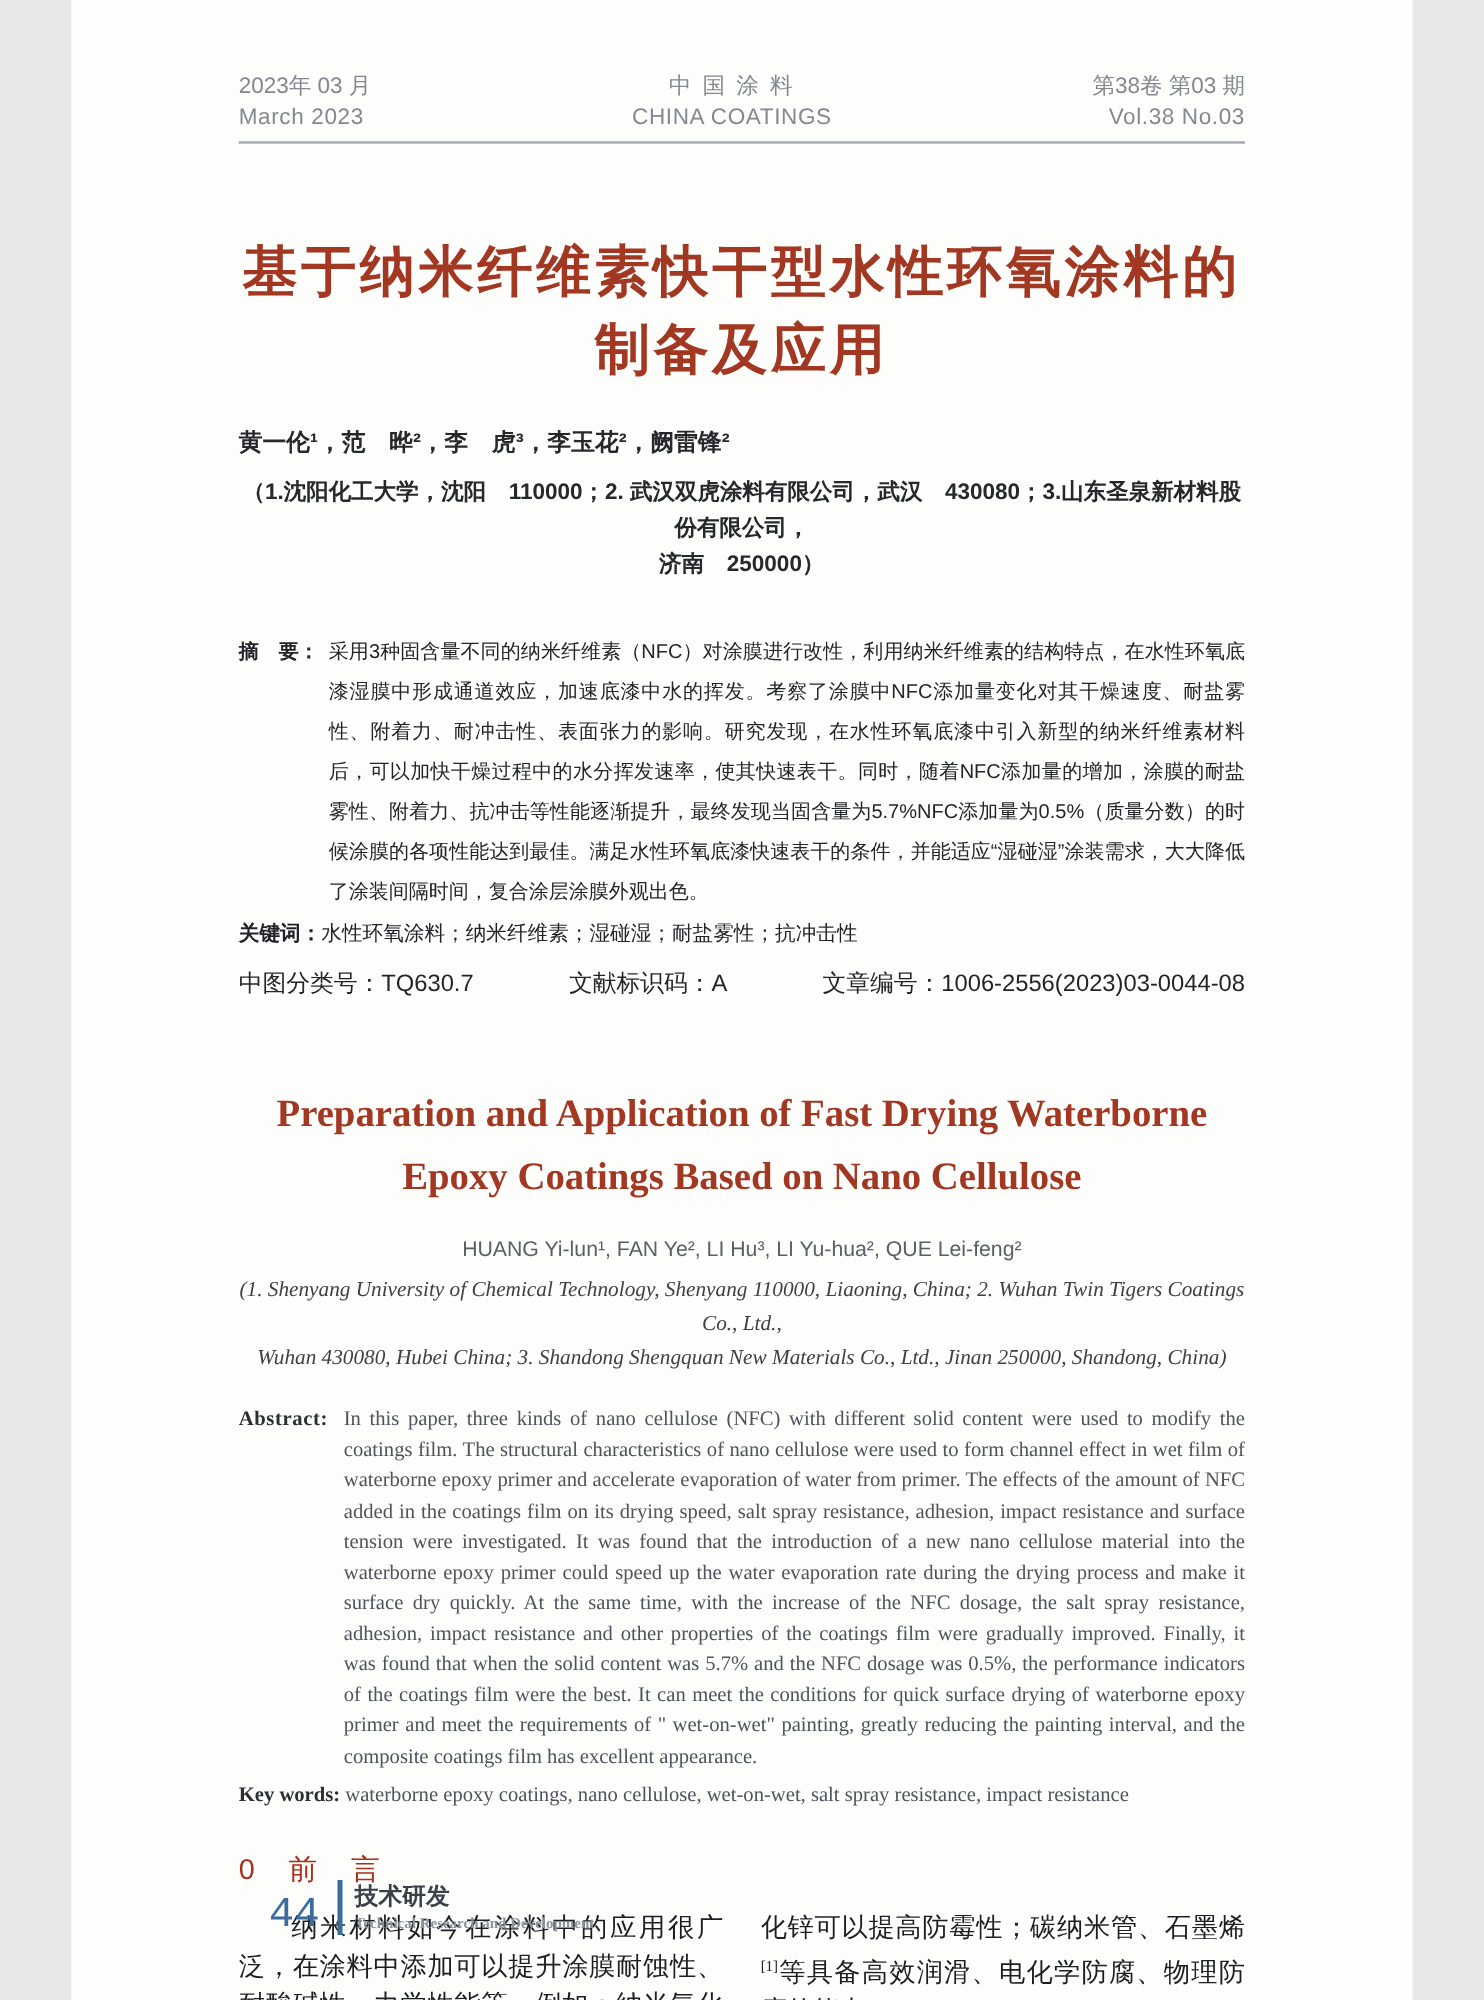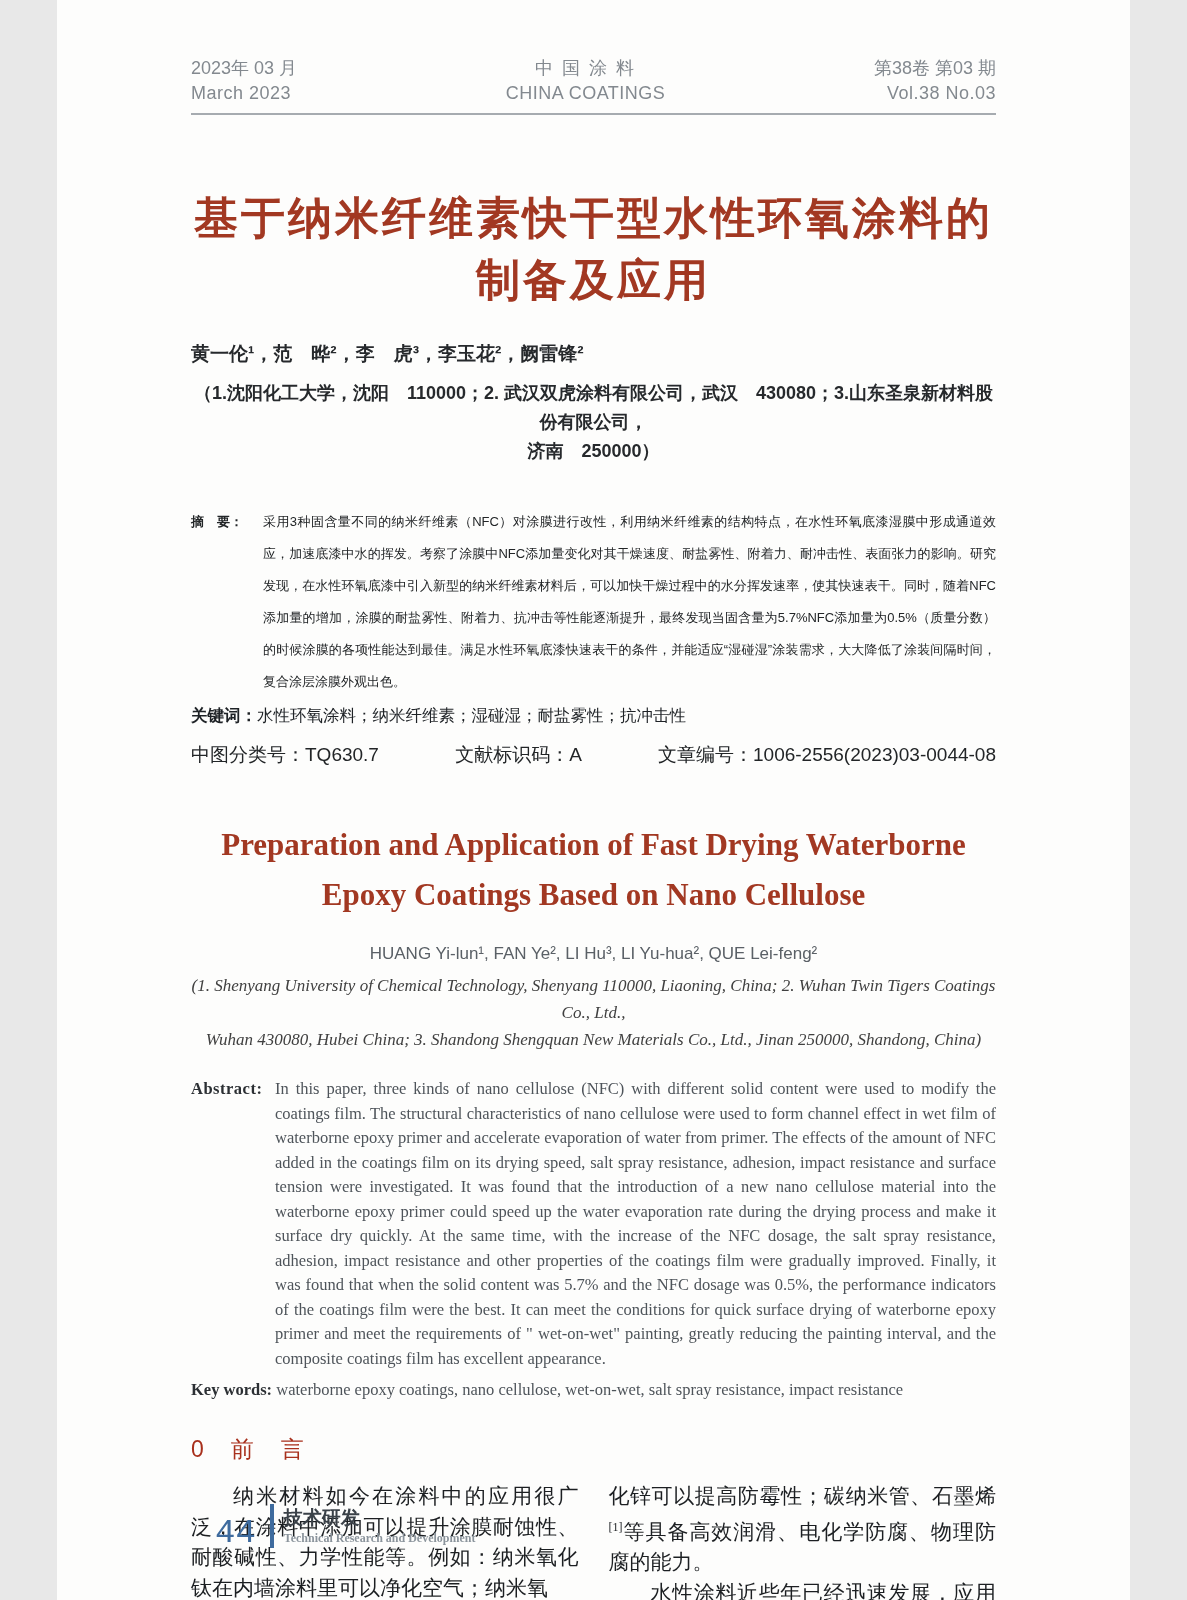--- a/index.html
+++ b/index.html
@@ -34,35 +34,35 @@
     font-size: 44px; line-height: 62px; letter-spacing: 3px;
   }
 
   
   .authors-cn { margin-top: 30px; text-align: left; font-size: 19px; font-weight: 700; color: #26292c; }
   .affil-cn { margin-top: 12px; text-align: center; font-size: 18px; font-weight: 600; line-height: 29px; color: #26292c; }
 
   
   .abs-cn {
     margin-top: 40px; position: relative; padding-left: 72px;
-    font-size: 13px; line-height: 32px; text-align: justify; color: #222527;
+    font-size: 16px; line-height: 32px; text-align: justify; color: #222527;
   }
   .abs-cn .lbl { position: absolute; left: 0; top: 0; font-weight: 700; }
   .kw-cn { margin-top: 2px; font-size: 16.5px; line-height: 30px; }
   .kw-cn .lbl { font-weight: 700; }
 
   .meta-row {
     margin-top: 12px; display: flex; justify-content: space-between;
     font-size: 19px; color: #222527;
   }
   .doi-line { margin-top: 12px; font-family: "Liberation Serif", serif; font-size: 17px; color: #2a2d30; }
 
   
   .title-en {
-    margin-top: 52px; text-align: center;
+    margin-top: 66px; text-align: center;
     color: #a23822; font-weight: 700;
     font-family: "Liberation Serif", serif;
     font-size: 31px; line-height: 50px;
   }
 
   .authors-en { margin-top: 24px; text-align: center; font-size: 17px; color: #5a6066; }
   .affil-en {
     margin-top: 8px; text-align: center;
     font-family: "Liberation Serif", serif; font-style: italic;
     font-size: 17px; line-height: 27px; color: #404040;

